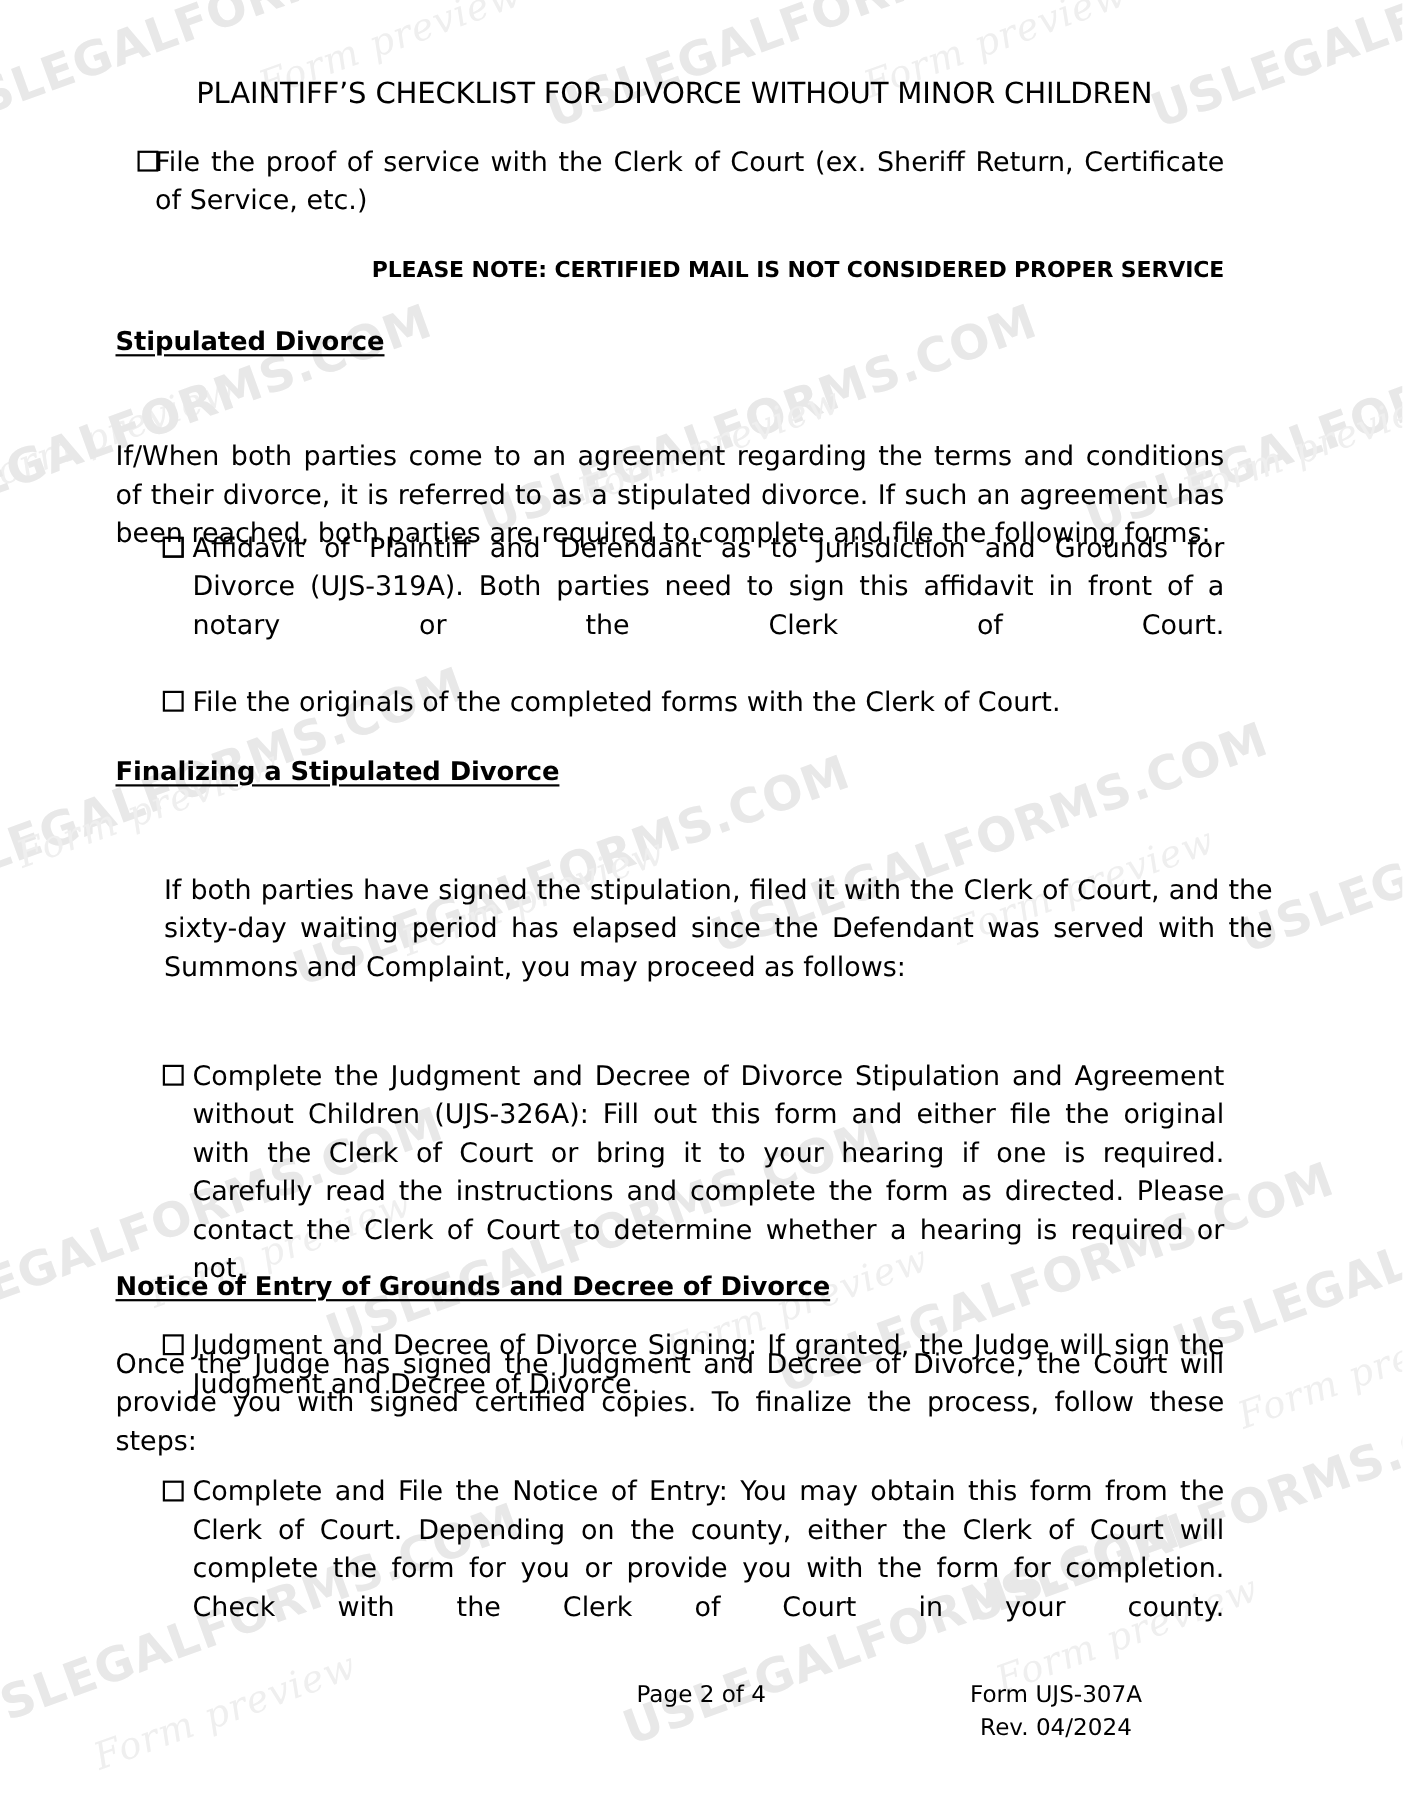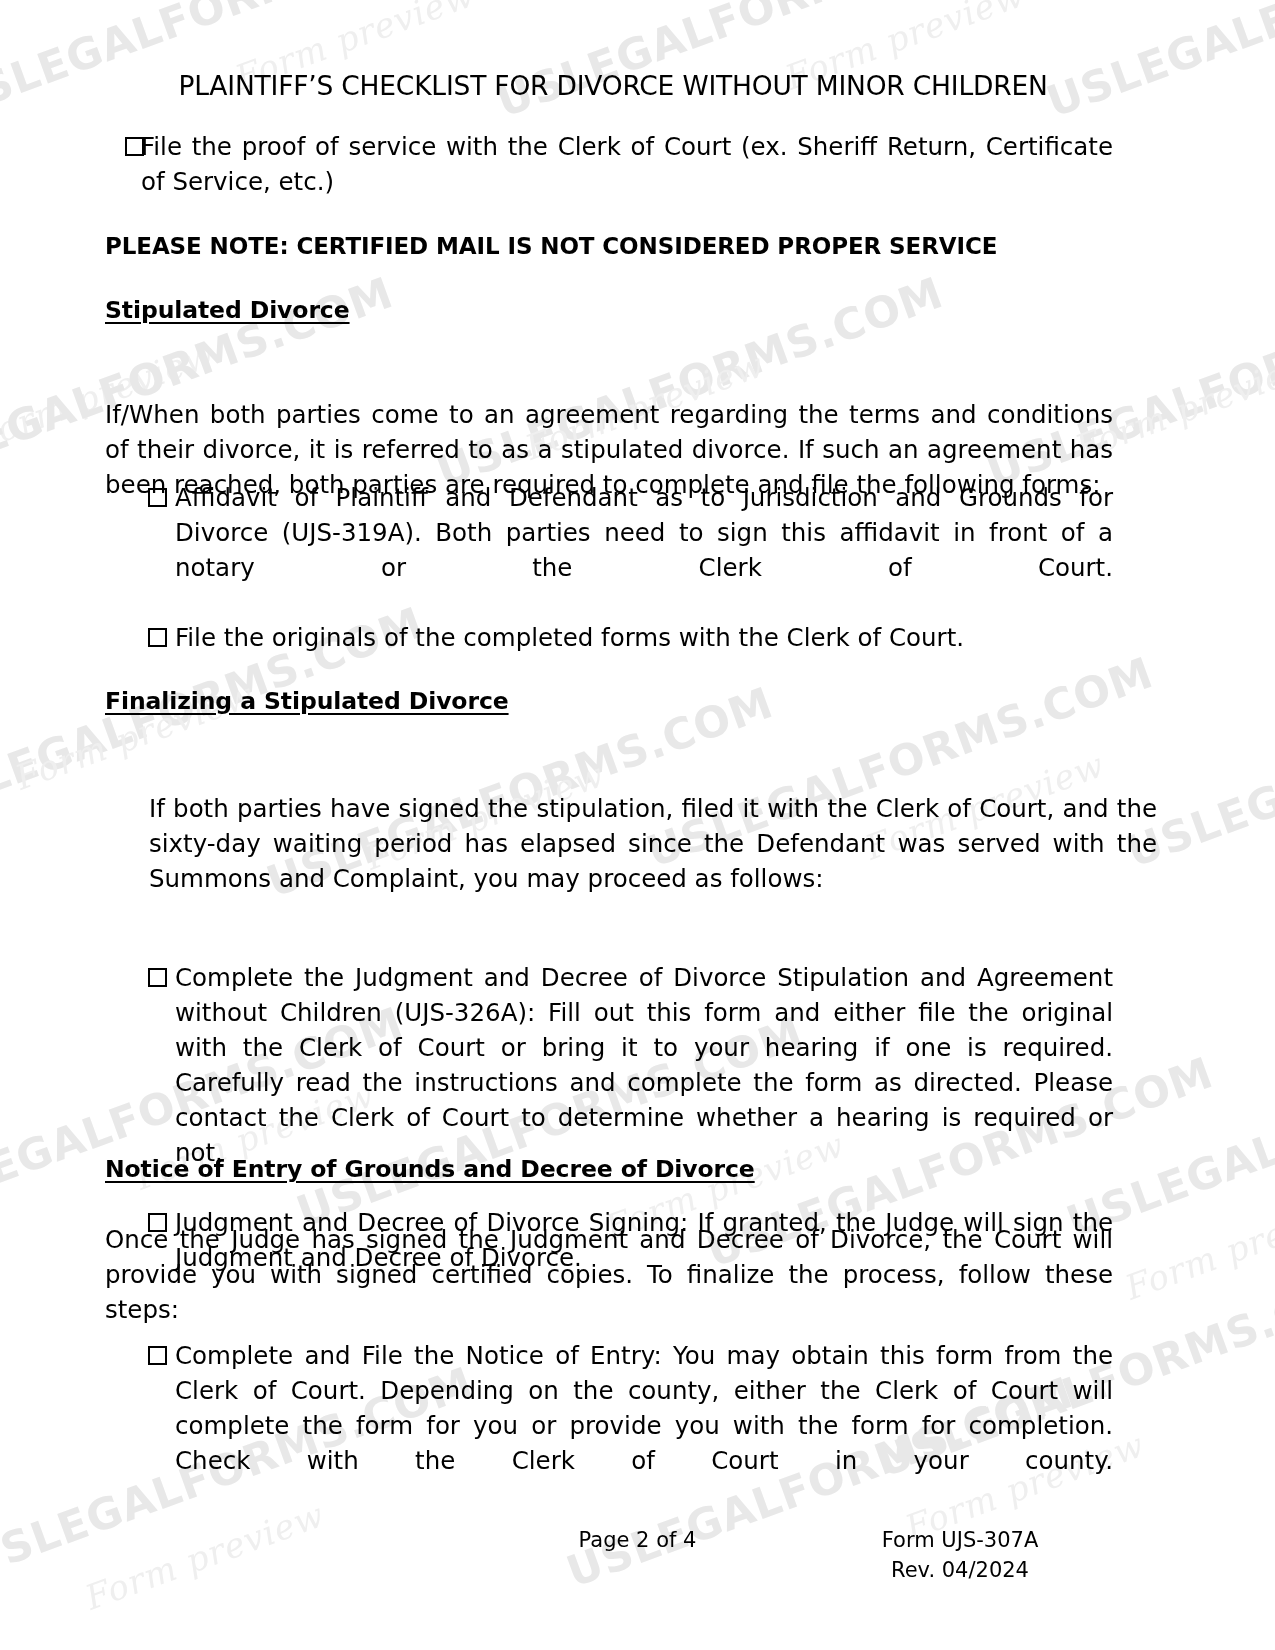--- a/index.html
+++ b/index.html
@@ -76,23 +76,23 @@
     font-family: "DejaVu Sans", sans-serif;
     font-size: 24.5px;
     line-height: 35px;
     text-align: justify;
     text-justify: inter-word;
   }
 
   .note {
     font-family: "DejaVu Sans", sans-serif;
     font-weight: bold;
-    font-size: 23px;
+    font-size: 20px;
     letter-spacing: -0.1px;
-    text-align: left;
+    text-align: right;
   }
 
   .section-head {
     font-family: "DejaVu Sans", sans-serif;
     font-weight: bold;
     font-size: 23.5px;
     text-decoration: underline;
     text-underline-offset: 4px;
     letter-spacing: -0.1px;
     display: inline-block;

